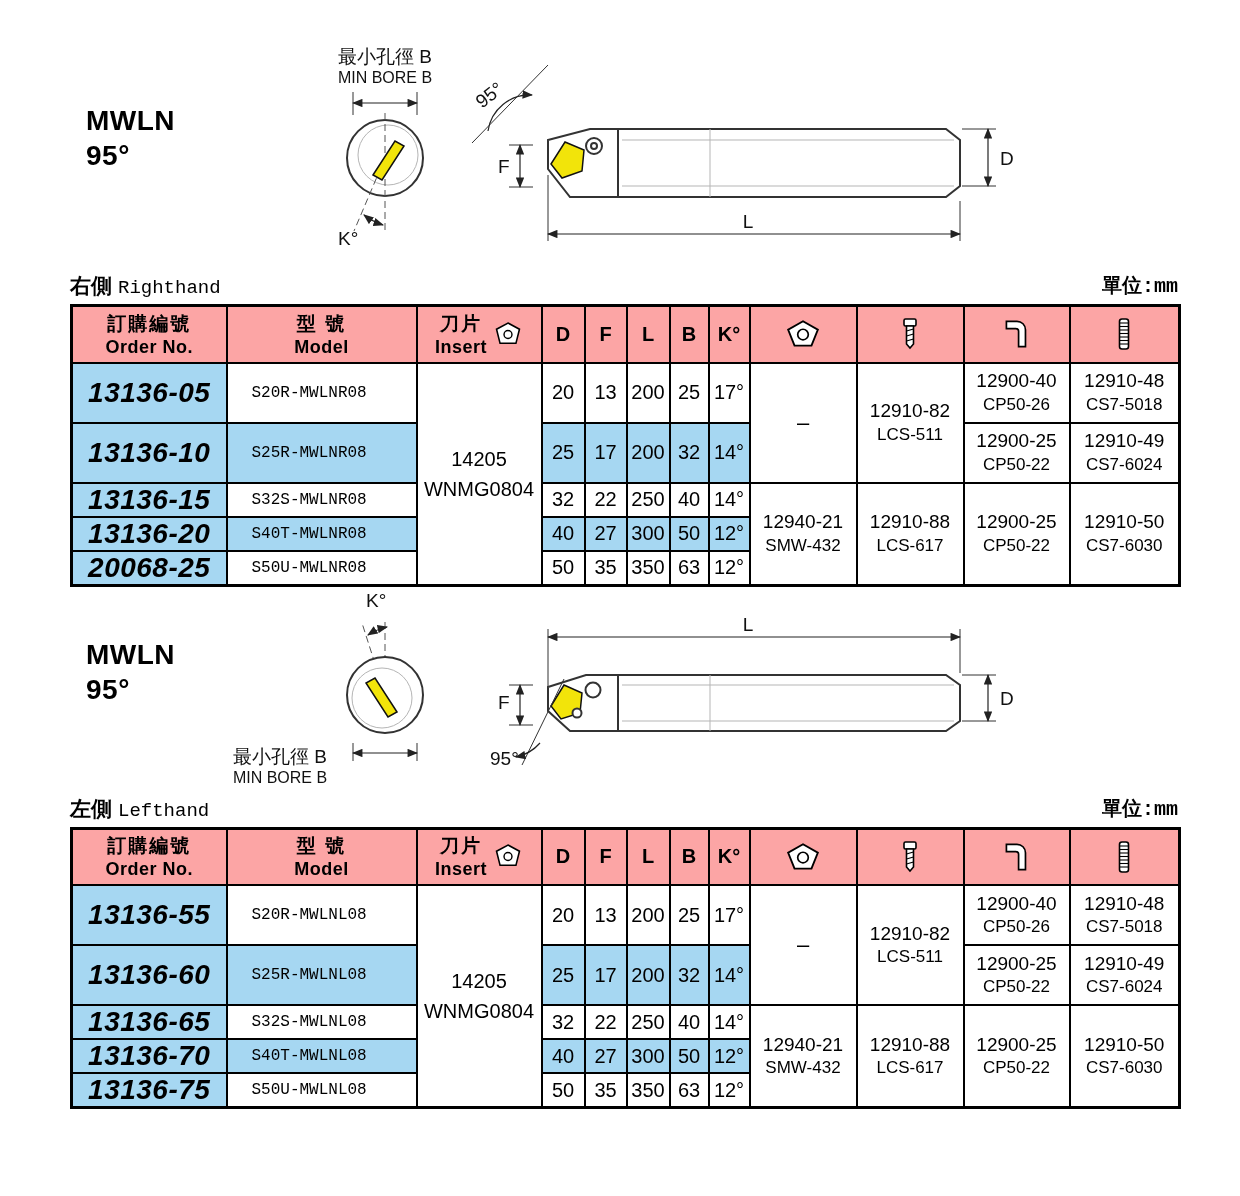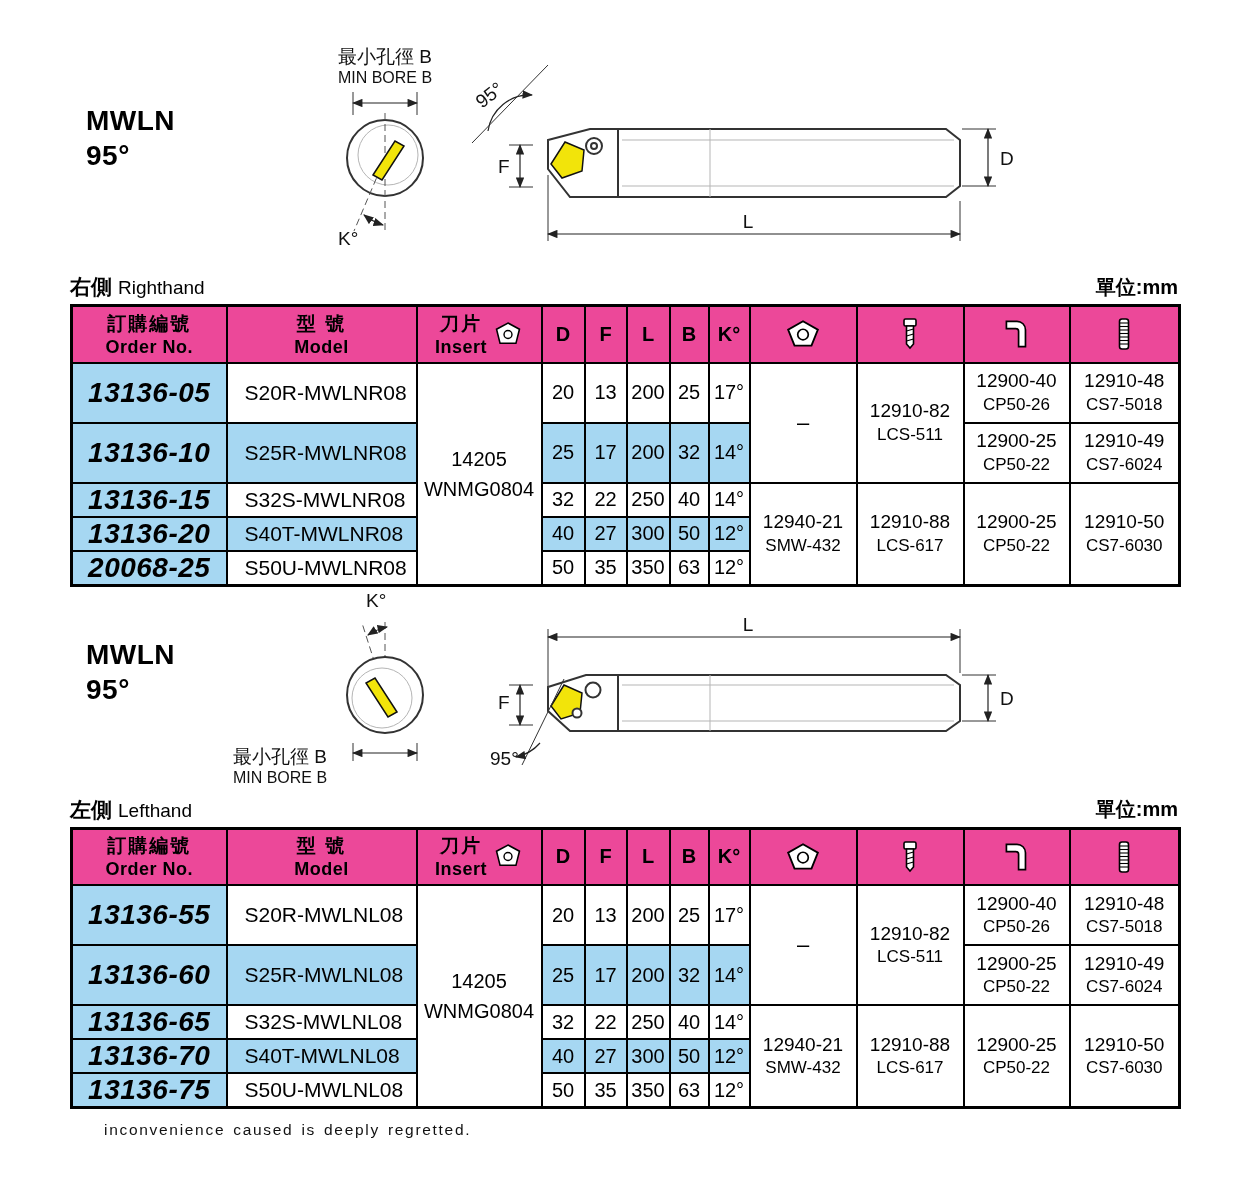--- a/index.html
+++ b/index.html
@@ -7,38 +7,38 @@
   body { width:1240px; height:1196px; font-family:"Liberation Sans", sans-serif; color:#000; overflow:hidden; }
   .page { padding:45px 62px 0 70px; position:relative; }
 
   .section { position:relative; }
   .sec-heading { position:absolute; left:16px; font-size:28px; font-weight:bold; line-height:1.25; letter-spacing:.5px; }
   #sec-right .sec-heading { top:58px; }
   #sec-left  .sec-heading { top:44px; }
 
   .diagram { display:block; }
 
-  .caption-row { display:flex; justify-content:space-between; align-items:center; height:30px; margin:2px 0 2px; }
+  .caption-row { display:flex; justify-content:space-between; align-items:flex-start; height:30px; margin:2px 0 2px;font-family:Liberation Mono, monospace; }
   .hand-label .cn { font-size:21px; font-weight:bold; }
   .hand-label .en { font-size:19px; margin-left:6px; }
   .unit-label { font-size:20px; font-weight:bold; }
 
   table { border-collapse:collapse; table-layout:fixed; width:1108px; border:3px solid #000; background:#fff; }
   th, td { border:2px solid #000; text-align:center; vertical-align:middle; padding:0; overflow:hidden; }
   thead tr { height:57px; }
-  th { background:#ec4899; font-weight:bold; }
+  th { background:#fca5a5; font-weight:bold; }
   .th-cn { font-size:19px; letter-spacing:2px; }
   .th-en { font-size:18px; letter-spacing:.5px; }
   .th-dim { font-size:20px; }
   .ins-wrap { display:flex; align-items:center; justify-content:center; gap:6px; }
   tr.tall { height:60px; }
   tr.short { height:34px; }
   td.hl { background:#a6d7f2; }
   .order { font-size:28px; font-weight:bold; font-style:italic; letter-spacing:.5px; }
-  .model { text-align:left; padding-left:17px; font-size:21px; }
+  .model { text-align:left; padding-left:24px; font-size:16px;font-family:Liberation Mono, monospace; }
   .num { font-size:20px; }
   .insert-cell { font-size:20px; line-height:1.5; }
   .spare { font-size:19px; line-height:1.35; }
   .spare .sub { font-size:17px; }
   .dash { font-size:22px; }
   .icon { display:inline-block; vertical-align:middle; }
 
   .footnote { margin-top:12px; }
   .fn-line1 { font-size:18px; }
   .fn-mark { color:#e02020; margin-right:8px; font-size:18px; font-weight:bold; }
@@ -502,16 +502,15 @@
           <td class="num">35</td>
           <td class="num">350</td>
           <td class="num">63</td>
           <td class="num">12°</td>
         </tr>
       </tbody>
     </table>
   </div>
 
   <div class="footnote">
-    <div class="fn-en indent">inconvenience caused is deeply regretted.</div>
   </div>
 
 </div>
 
 </body></html>

